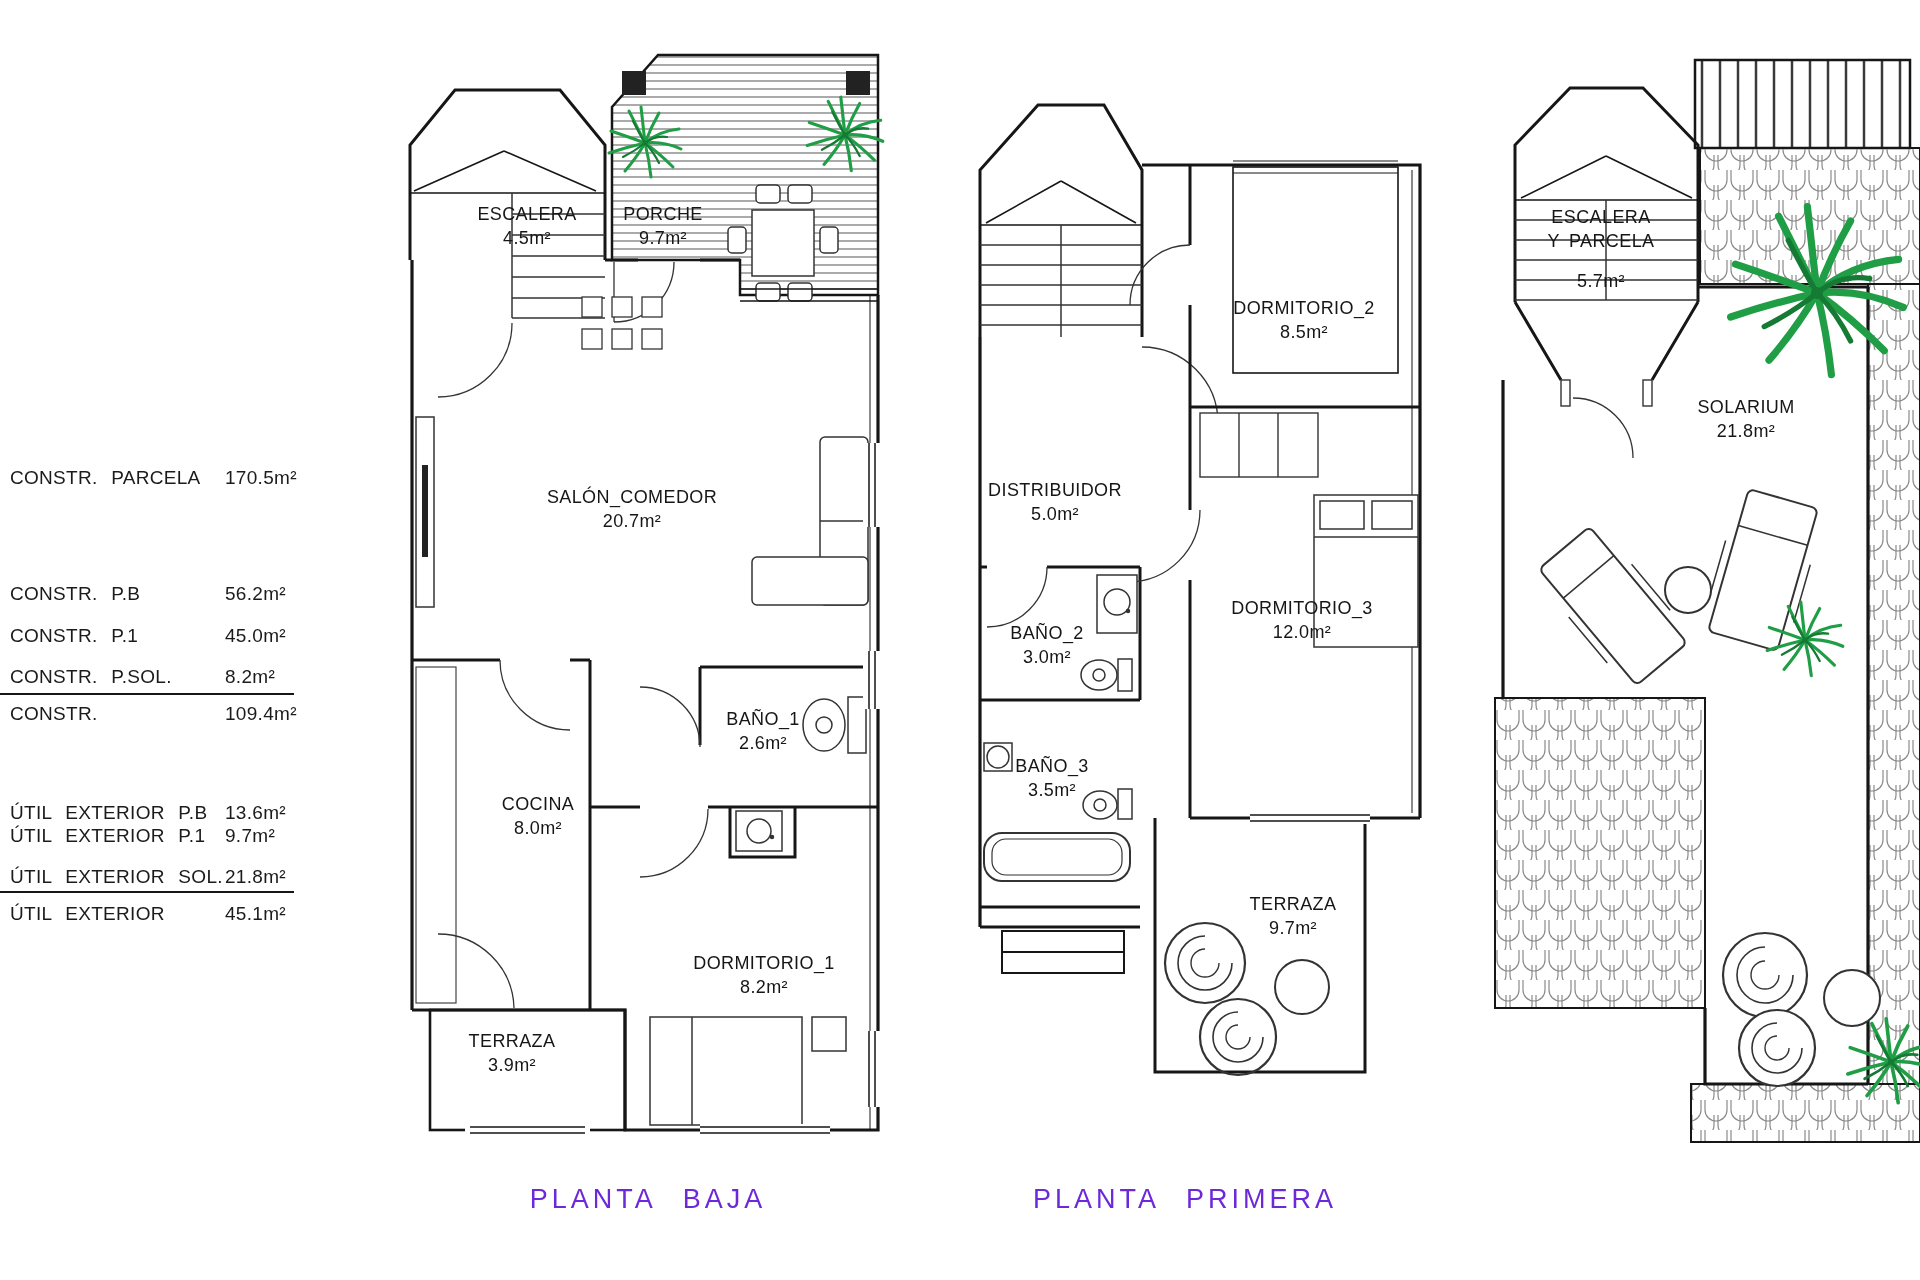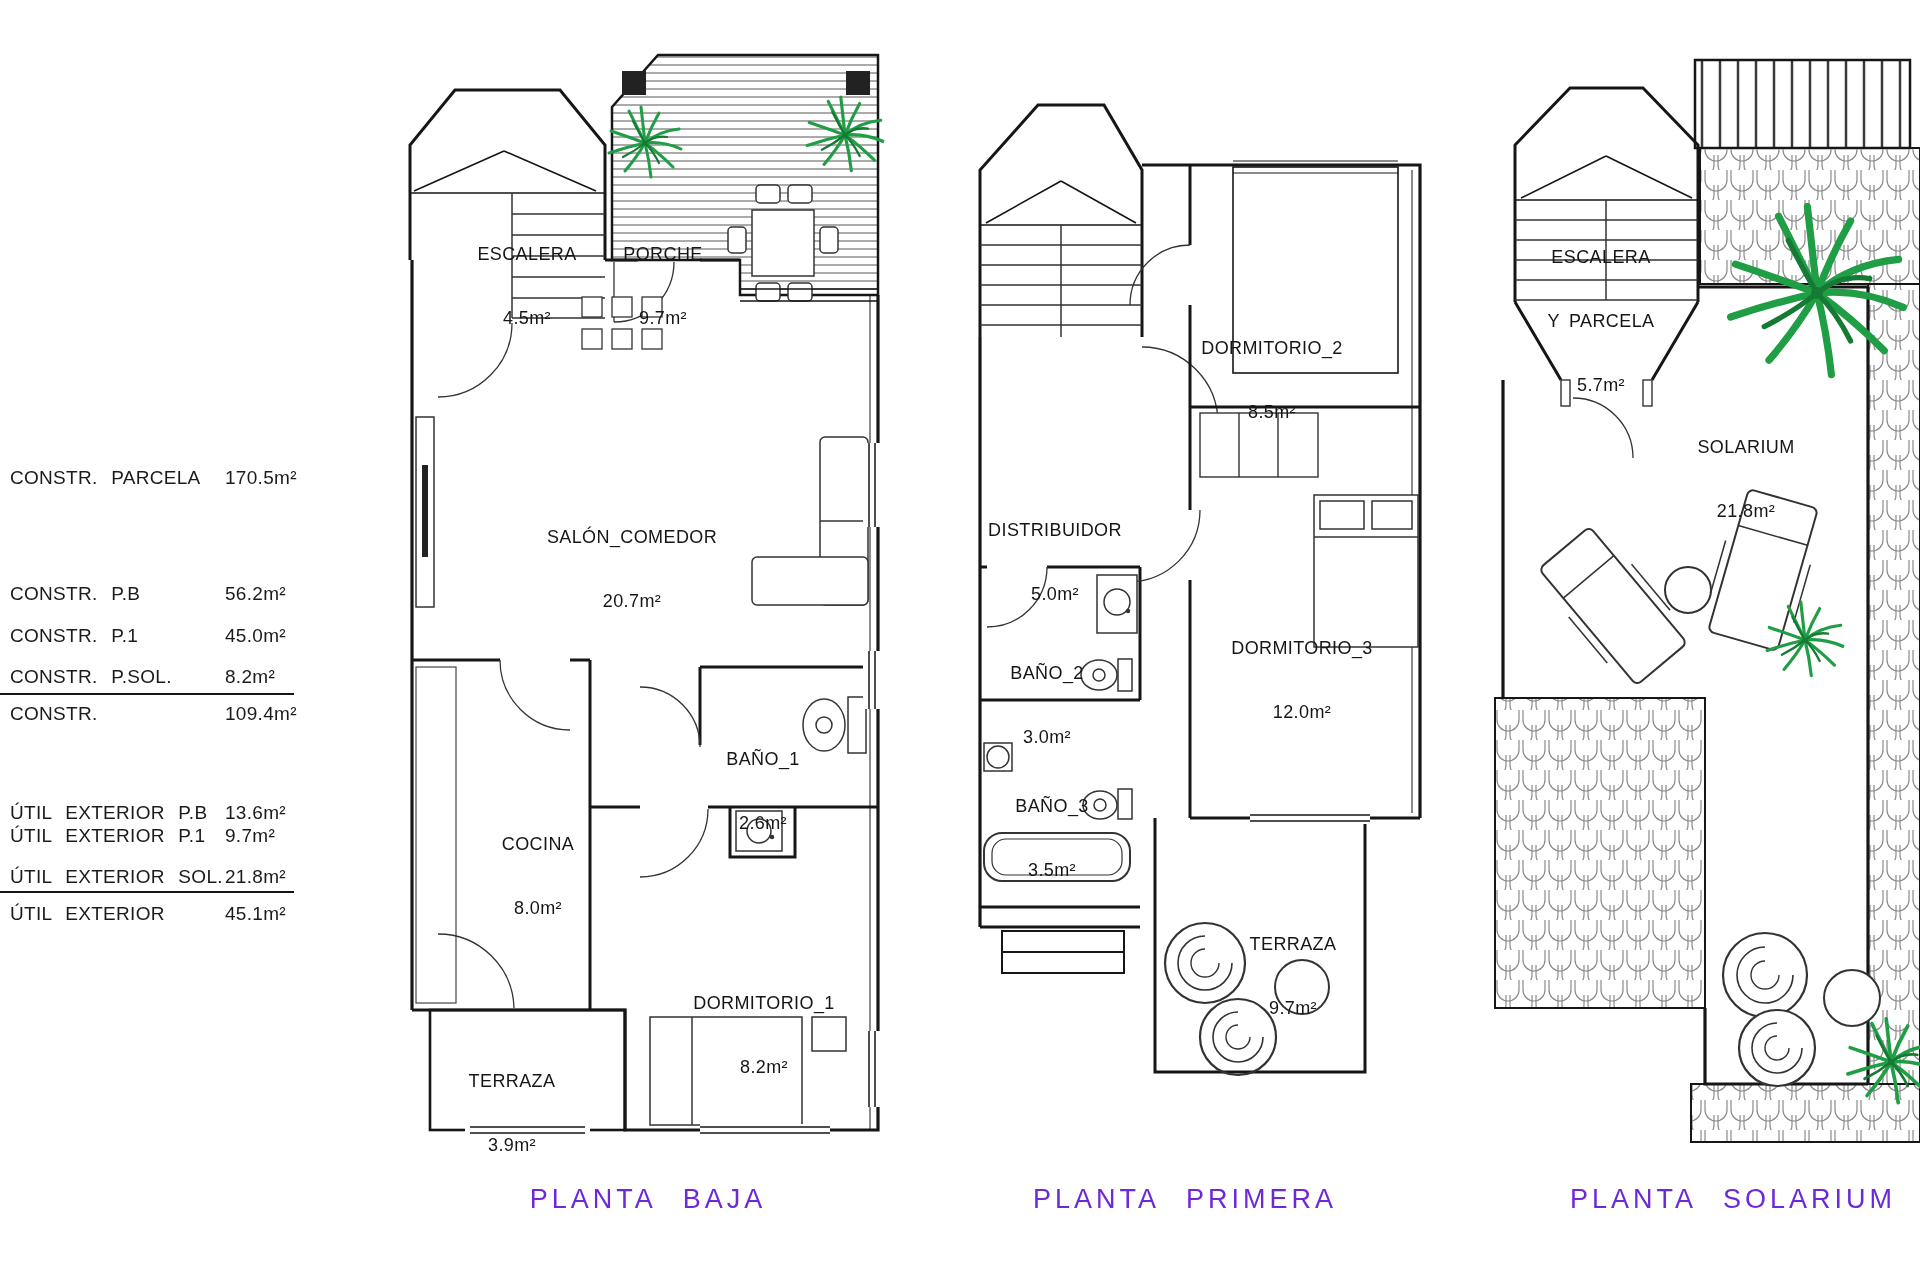--- a/index.html
+++ b/index.html
@@ -7,21 +7,21 @@
          font-family:"Liberation Sans", sans-serif;color:#1b1b1b;}
   svg{position:absolute;overflow:visible;}
   .legend-row{position:absolute;left:10px;width:300px;height:24px;font-size:19px;
               letter-spacing:.3px;word-spacing:8px;white-space:nowrap;}
   .lg-label{position:absolute;left:0;top:0;}
   .lg-value{position:absolute;left:215px;top:0;word-spacing:0;}
   .legend-divider{position:absolute;left:0;width:294px;height:2px;background:#161616;}
   .room-label{position:absolute;transform:translateX(-50%);text-align:center;
               font-size:18px;line-height:1.32;letter-spacing:.4px;word-spacing:4px;
               white-space:nowrap;color:#161616;}
-  .room-label span{display:block;margin-top:40px;}
+  .room-label span{display:block;}
   .rl-area-gap{margin-top:16px;}
   .floor-title{position:absolute;transform:translateX(-50%);font-size:27px;letter-spacing:4px;
                word-spacing:16px;white-space:nowrap;color:#6d28d9;}
 </style>
 </head>
 <body>
 
 <div id="sheet">
 
   <svg width="0" height="0">
@@ -382,21 +382,21 @@
   </div>
   <div class="room-label" style="left:764px;top:952px">
     <span>DORMITORIO_1</span>
     <span>8.2m²</span>
   </div>
   <div class="room-label" style="left:512px;top:1030px">
     <span>TERRAZA</span>
     <span>3.9m²</span>
   </div>
 
-  <div class="room-label" style="left:1272px;top:297px">
+  <div class="room-label" style="left:1304px;top:297px">
     <span>DORMITORIO_2</span>
     <span>8.5m²</span>
   </div>
   <div class="room-label" style="left:1055px;top:479px">
     <span>DISTRIBUIDOR</span>
     <span>5.0m²</span>
   </div>
   <div class="room-label" style="left:1047px;top:622px">
     <span>BAÑO_2</span>
     <span>3.0m²</span>
@@ -419,15 +419,14 @@
     <span>Y PARCELA</span>
     <span class="rl-area-gap">5.7m²</span>
   </div>
   <div class="room-label" style="left:1746px;top:396px">
     <span>SOLARIUM</span>
     <span>21.8m²</span>
   </div>
 
   <div class="floor-title" style="left:648px;top:1184px">PLANTA BAJA</div>
   <div class="floor-title" style="left:1185px;top:1184px">PLANTA PRIMERA</div>
-  <div class="floor-title" style="left:1733px;top:1184px">PLANTA SOLARIUM</div>
 
 </div>
 
 </body></html>

